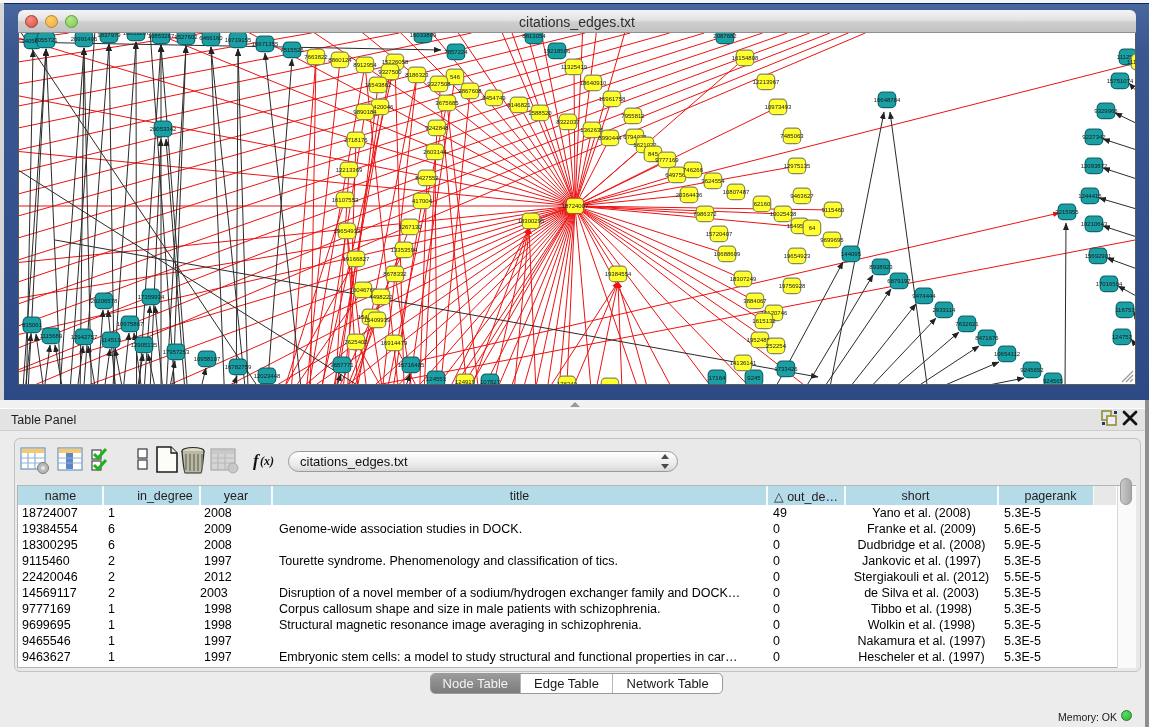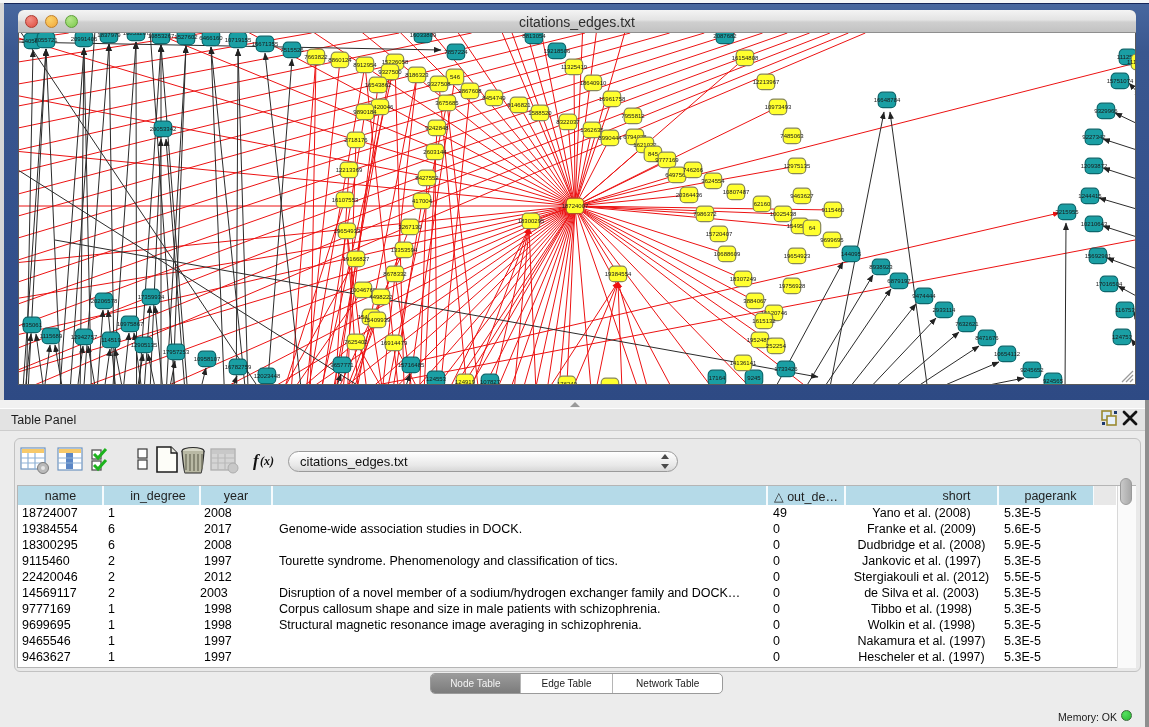--- a/index.html
+++ b/index.html
@@ -33,21 +33,21 @@
 .row{position:absolute;left:0;width:1116px;height:16px;font-size:12.5px;color:#000}
 .row span{position:absolute;white-space:nowrap}
 .row .ctr{text-align:center}
 
 #sbtrack{left:1117px;top:486px;width:19px;height:182px;background:#fafafa;
  border-left:1px solid #d8d8d8}
 #sbthumb{left:1120px;top:478px;width:12px;height:27px;background:linear-gradient(90deg,#c9c9c9,#a8a8a8);border:1px solid #9a9a9a;border-radius:6px}
 
 #tabs{left:430px;top:673px;width:293px;height:21px;border:1px solid #9a9a9a;
  border-radius:5px;background:#fff;overflow:hidden;display:flex}
-.tab{height:21px;line-height:20px;text-align:center;font-size:10px;color:#1a1a1a}
+.tab{height:21px;line-height:20px;text-align:center;font-size:13px;color:#1a1a1a}
 #tab1{width:89px;background:linear-gradient(180deg,#9b9b9b,#787878);color:#f4f4f4}
 #tab2{width:94px;border-left:1px solid #b5b5b5;border-right:1px solid #b5b5b5}
 #tab3{width:109px}
 #mem{right:32px;top:711px;font-size:10.5px;color:#1a1a1a}
 #memdot{left:1121px;top:710px;width:11px;height:11px;border-radius:50%;
  background:radial-gradient(circle at 35% 30%,#55e060,#28b830);border:1px solid #3a6b3a}
 #rstrip{left:1145px;top:400px;width:4px;height:327px;background:#8f8f8f}
 </style></head>
 <body>
 <div id="stage">
@@ -655,45 +655,46 @@
 <div class="abs" style="left:288px;top:451px;width:390px;height:21px;border:1px solid #9a9a9a;border-radius:11px;background:linear-gradient(180deg,#ffffff,#e8e8e8 70%,#d7d7d7)"></div>
 <div class="abs" style="left:300px;top:454px;font-size:13px;color:#111">citations_edges.txt</div>
 <svg class="abs" style="left:659px;top:454px" width="12" height="15">
  <path d="M6,0L10,5H2Z" fill="#4a4a4a"></path>
       <path d="M6,15L10,10H2Z" fill="#4a4a4a"></path>
 </svg>
 
 <div class="abs" id="viewport"></div>
 <div class="abs" id="thead"></div>
 <div class="abs th" style="left:18px;width:85px">name</div>
-<div class="abs th" style="left:103px;width:110px">in_degree</div>
+<div class="abs th" style="left:110px;width:110px">in_degree</div>
 <div class="abs th" style="left:200px;width:72px">year</div>
+<div class="abs th" style="left:272px;width:495px">title</div>
 <div class="abs th" style="left:767px;width:78px">△ out_de…</div>
-<div class="abs th" style="left:871px;width:171px">short</div>
+<div class="abs th" style="left:830px;width:171px">short</div>
 <div class="abs th" style="left:1003px;width:95px">pagerank</div>
 <div class="abs hsep" style="left:102px"></div>
 <div class="abs hsep" style="left:199px"></div>
 <div class="abs hsep" style="left:271px"></div>
 <div class="abs hsep" style="left:766px"></div>
 <div class="abs hsep" style="left:844px"></div>
 <div class="abs hsep" style="left:997px"></div>
 <div class="abs hsep" style="left:1093px"></div>
 <div class="abs" style="left:1094px;top:486px;width:22px;height:19px;background:#e8e8e8"></div>
 <div class="row" style="top:505.5px">
       <span style="left:22px">18724007</span>
       <span style="left:108px">1</span>
       <span style="left:204px">2008</span>
       <span style="left:773px">49</span>
       <span class="ctr" style="left:845px;width:153px">Yano et al. (2008)</span>
       <span style="left:1004px">5.3E-5</span>
     </div>
 <div class="row" style="top:521.6px">
       <span style="left:22px">19384554</span>
       <span style="left:108px">6</span>
-      <span style="left:204px">2017</span>
+      <span style="left:204px">2009</span>
       <span style="left:279px">Genome-wide association studies in DOCK.</span>
       <span style="left:773px">0</span>
       <span class="ctr" style="left:845px;width:153px">Franke et al. (2009)</span>
       <span style="left:1004px">5.6E-5</span>
     </div>
 <div class="row" style="top:537.7px">
       <span style="left:22px">18300295</span>
       <span style="left:108px">6</span>
       <span style="left:204px">2008</span>
       <span style="left:773px">0</span>
@@ -749,20 +750,21 @@
       <span style="left:108px">1</span>
       <span style="left:204px">1997</span>
       <span style="left:773px">0</span>
       <span class="ctr" style="left:845px;width:153px">Nakamura et al. (1997)</span>
       <span style="left:1004px">5.3E-5</span>
     </div>
 <div class="row" style="top:650.4px">
       <span style="left:22px">9463627</span>
       <span style="left:108px">1</span>
       <span style="left:204px">1997</span>
+      <span style="left:279px">Embryonic stem cells: a model to study structural and functional properties in car…</span>
       <span style="left:773px">0</span>
       <span class="ctr" style="left:845px;width:153px">Hescheler et al. (1997)</span>
       <span style="left:1004px">5.3E-5</span>
     </div>
 <div class="abs" id="sbtrack"></div>
 <div class="abs" id="sbthumb"></div>
 
 <div class="abs" id="tabs">
       <div class="tab" id="tab1">Node Table</div>
       <div class="tab" id="tab2">Edge Table</div>

